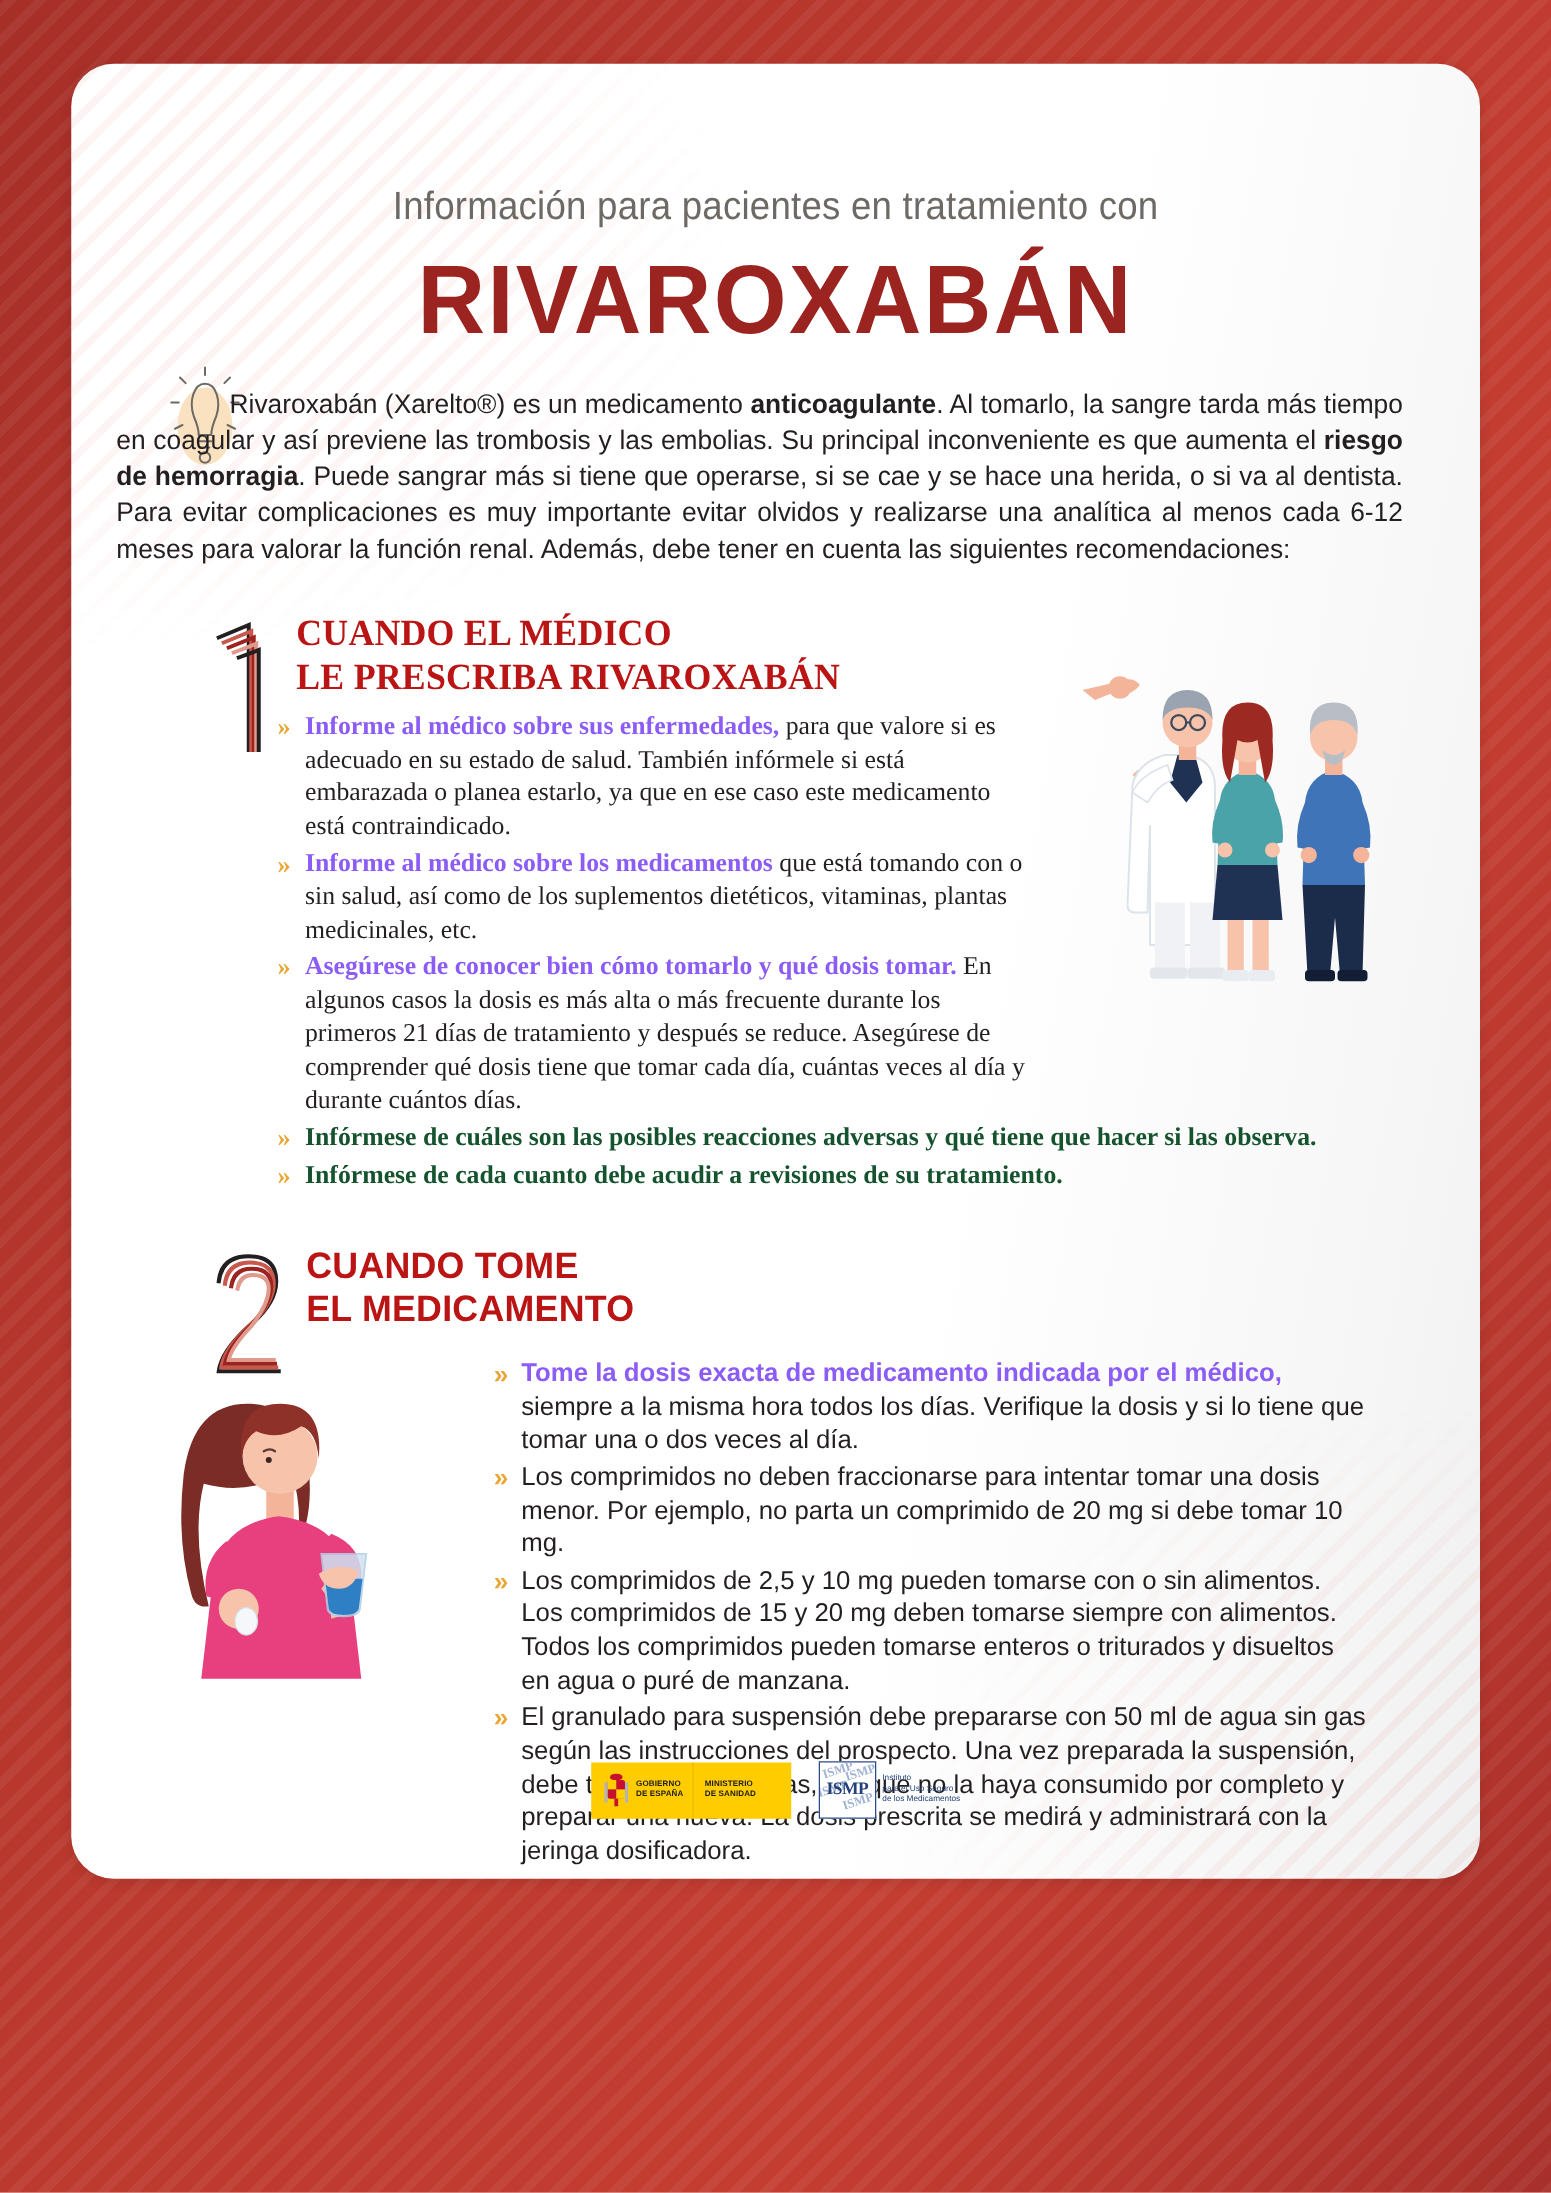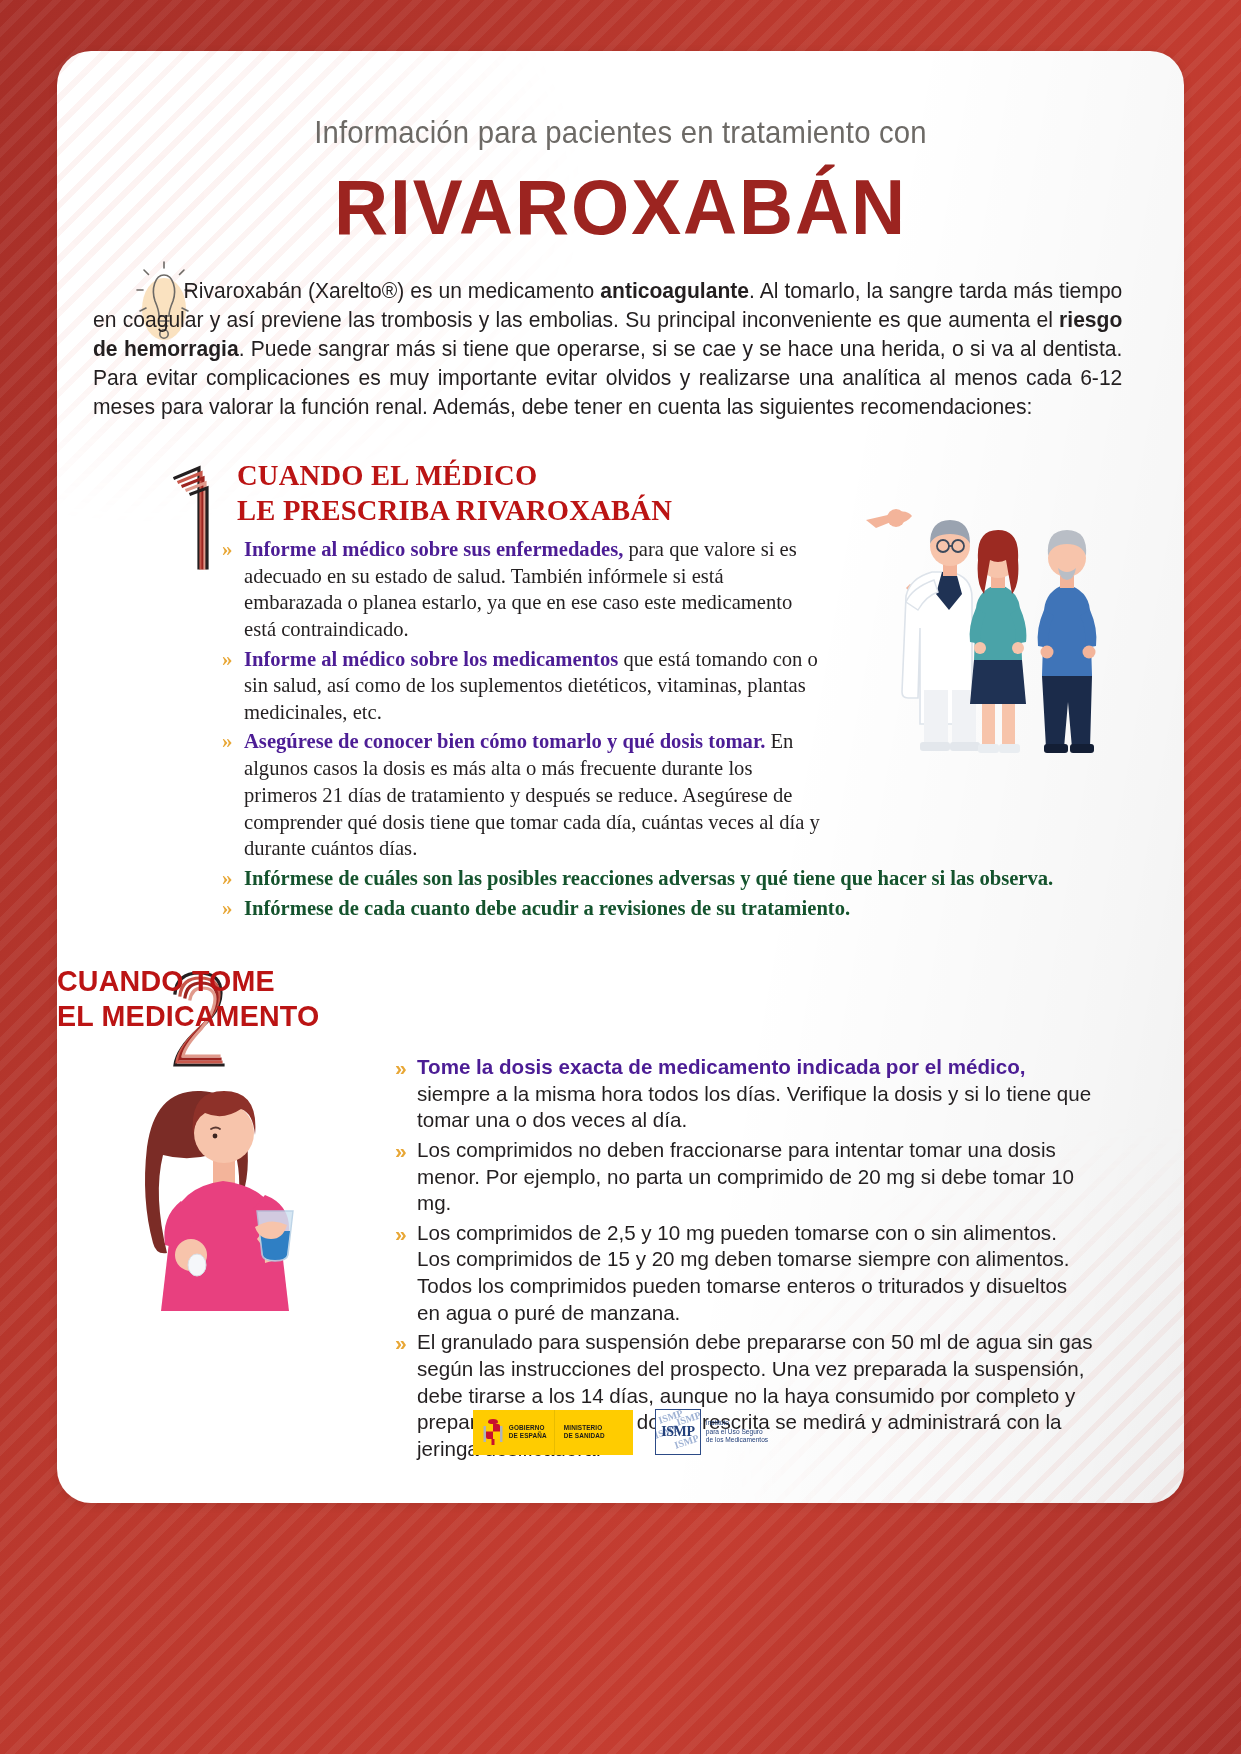--- a/index.html
+++ b/index.html
@@ -67,21 +67,21 @@
   }
   .card-inner {
     position: absolute;
     inset: 0;
     padding: 0;
   }
 
   
   .hdr {
     text-align: center;
-    padding-top: 66px;
+    padding-top: 98px;
   }
   .hdr-kicker {
     font-size: 31.5px;
     color: #6d6a66;
     letter-spacing: 0.2px;
     font-weight: 400;
     line-height: 1;
     transform: scaleX(0.93);
   }
   .hdr-title {
@@ -149,30 +149,30 @@
     flex: 0 0 auto;
     width: 21px;
     color: #e8a736;
     font-size: 21px;
     line-height: 1.32;
     font-weight: 700;
     margin-right: 1px;
     user-select: none;
   }
   .btxt { flex: 1 1 auto; }
-  .btxt b { color: #4c1d95; font-weight: 700; }
+  .btxt b { color: #8b5cf6; font-weight: 700; }
   .btxt.all-bold { color: #14532d; font-weight: 700; }
 
   
   .sec1-head-block { margin-left: 180px; }
   .sec1 .bullets { margin-left: 165px; width: 605px; }
   .sec1 .b-wide { width: 855px; }
 
   
-  .sec2-head-block { }
+  .sec2-head-block { margin-left: 188px; }
   .sec2 .bullets { margin-left: 338px; width: 700px; margin-top: 20px; }
 
   
   .ill-doctors {
     position: absolute;
     right: 36px;
     top: 10px;
     width: 300px;
     height: 300px;
   }

